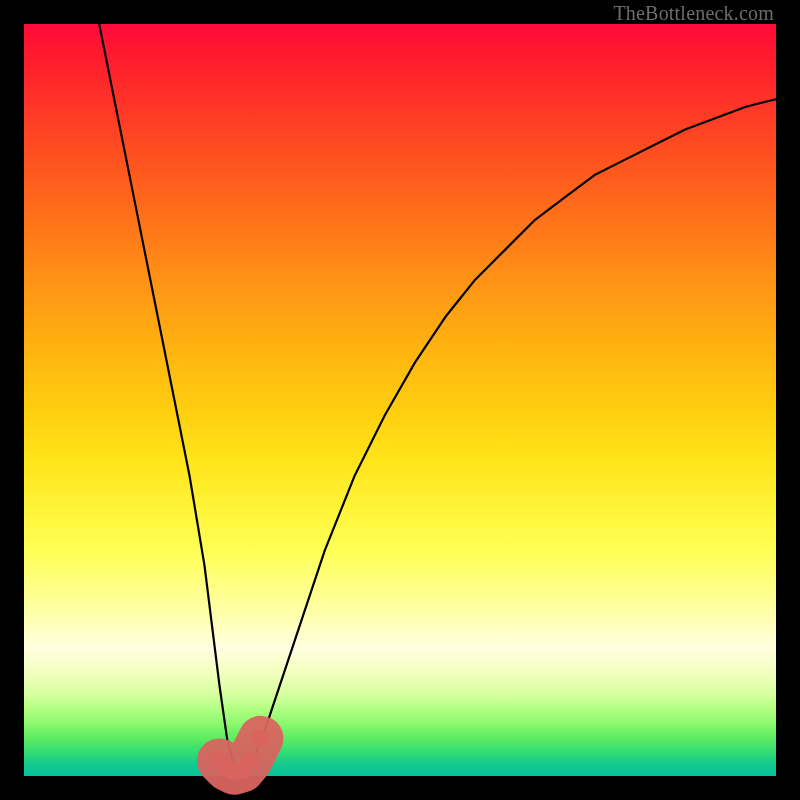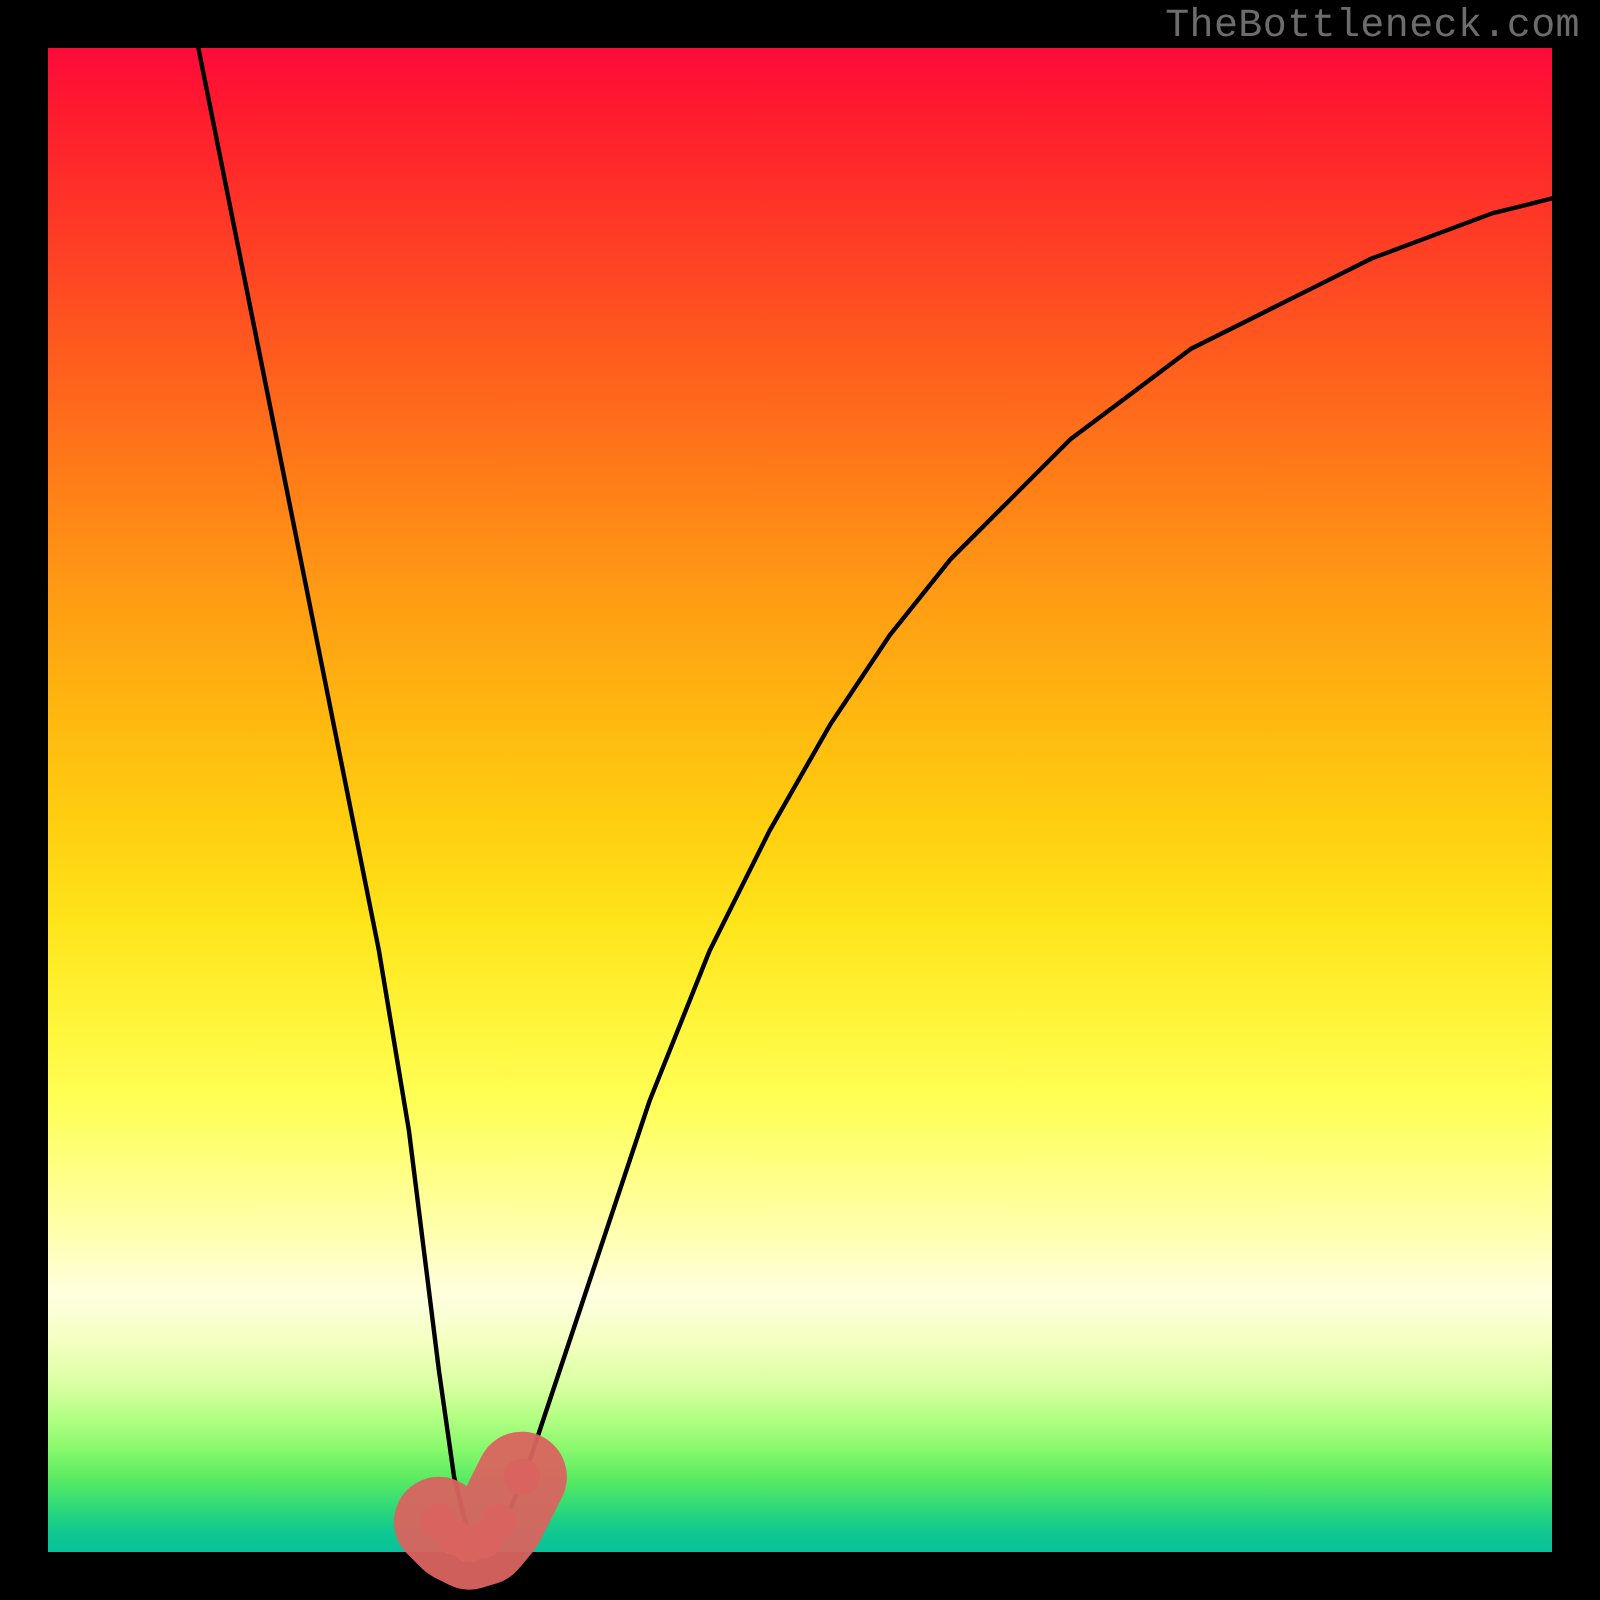--- a/index.html
+++ b/index.html
@@ -47,25 +47,25 @@
       #8cf96e 93%,
       #5dec62 95%,
       #30da77 97%,
       #12c98e 98.5%,
       #04c29a 100%
     );
   }
   .watermark {
     position: absolute;
     top: 2px;
-    right: 10px;
+    right: 26px;
     color: #6c6c6c;
     font-size: 20px;
     letter-spacing: 0.2px;
-    font-family: Liberation Mono, monospace;
+    font-family: Liberation Serif, serif;
   }
   svg.curve {
     position: absolute;
     left: 0;
     top: 0;
     width: 752px;
     height: 752px;
     overflow: visible;
   }
 </style>

